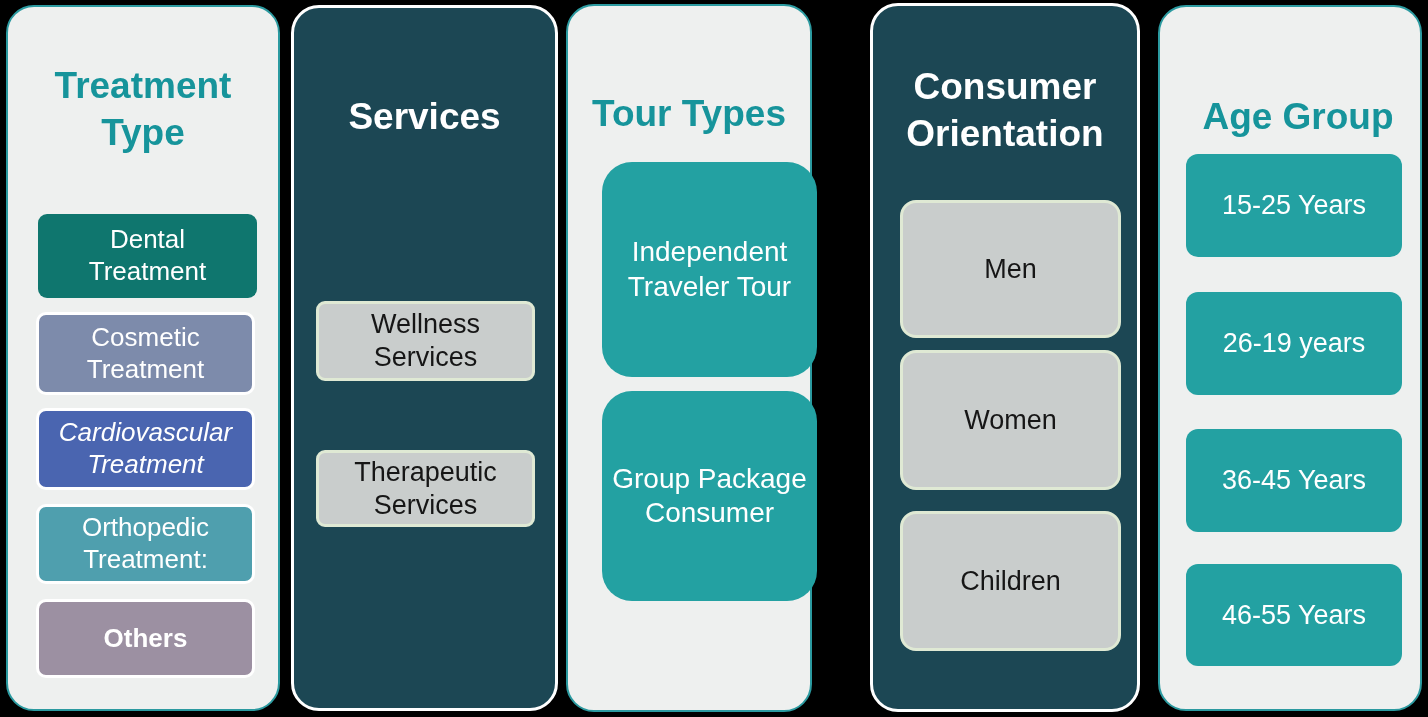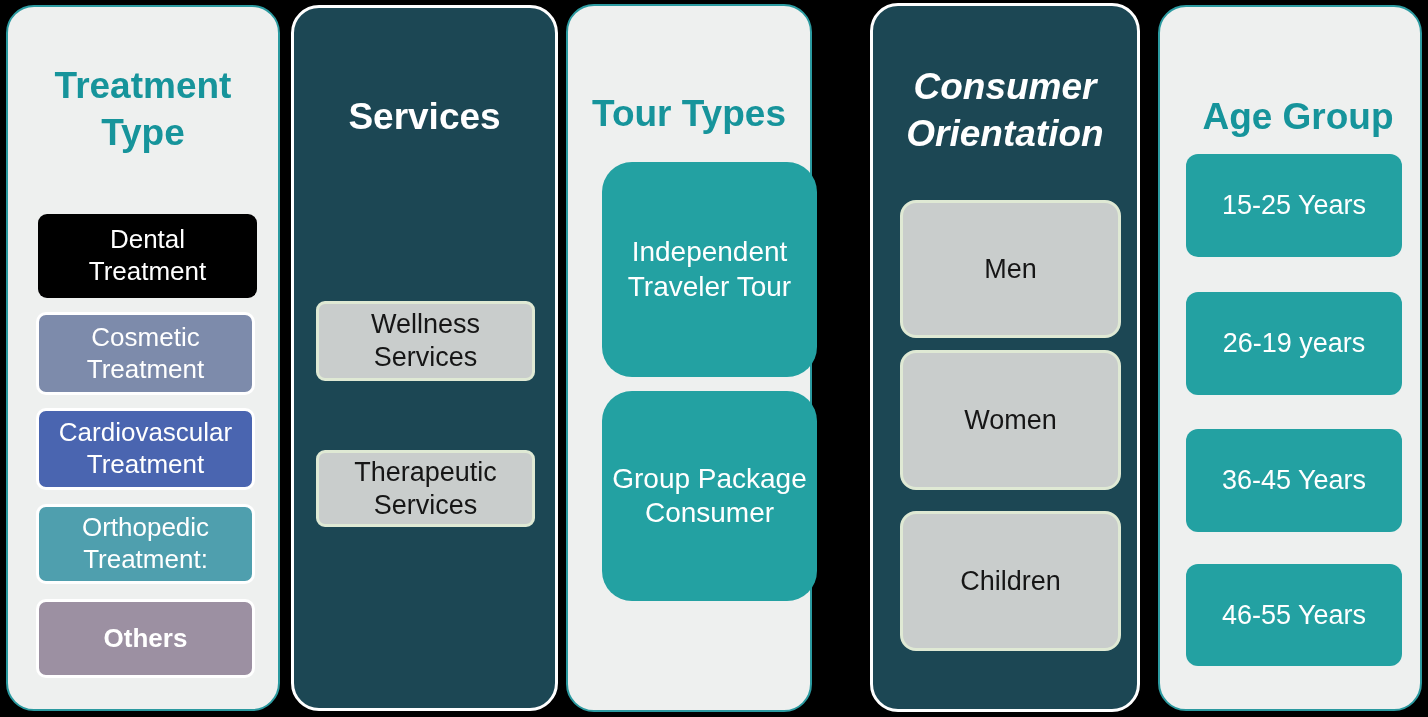--- a/index.html
+++ b/index.html
@@ -63,41 +63,41 @@
   .box.age-round { border: none; border-radius: 12px; font-size: 27px; }
   .box.bold { font-weight: 700; }
 </style>
 </head>
 <body>
 
 <div class="canvas">
 
   <section class="panel light" style="left:6px; top:5px; width:274px; height:706px;">
     <div class="panel-title teal" style="top:55px; padding:0 30px; box-sizing:border-box;">Treatment Type</div>
-    <div class="box white-text no-border" style="left: 30px; top: 207px; width: 219px; height: 84px; background-color: #000000;">Dental Treatment</div>
+    <div class="box white-text no-border" style="left: 30px; top: 207px; width: 219px; height: 84px; background-color: #0f766e;">Dental Treatment</div>
     <div class="box white-text white-border" style="left: 28px; top: 305px; width: 219px; height: 83px; background-color: rgb(125, 139, 171);">Cosmetic Treatment</div>
-    <div class="box white-text white-border" style="left: 28px; top: 401px; width: 219px; height: 82px; background-color: rgb(74, 101, 176);">Cardiovascular Treatment</div>
+    <div class="box white-text white-border" style="left: 28px; top: 401px; width: 219px; height: 82px; background-color: rgb(74, 101, 176); font-style: italic;">Cardiovascular Treatment</div>
     <div class="box white-text white-border" style="left: 28px; top: 497px; width: 219px; height: 80px; background-color: rgb(79, 159, 174);">Orthopedic Treatment:</div>
     <div class="box white-text white-border bold" style="left: 28px; top: 592px; width: 219px; height: 79px; background-color: rgb(156, 144, 162);">Others</div>
   </section>
 
   <section class="panel dark" style="left:291px; top:5px; width:267px; height:706px;">
     <div class="panel-title white" style="top:85px;">Services</div>
     <div class="box dark-text sage-border" style="left: 22px; top: 293px; width: 219px; height: 80px; font-size: 27px; background-color: rgb(201, 205, 204);">Wellness Services</div>
     <div class="box dark-text sage-border" style="left: 22px; top: 442px; width: 219px; height: 77px; font-size: 27px; background-color: rgb(201, 205, 204);">Therapeutic Services</div>
   </section>
 
   <section class="panel light" style="left:566px; top:4px; width:246px; height:708px;">
     <div class="panel-title teal" style="top:84px;">Tour Types</div>
     <div class="box white-text big-round" style="left: 34px; top: 156px; width: 215px; height: 215px; background-color: rgb(35, 161, 162);">Independent Traveler Tour</div>
     <div class="box white-text big-round" style="left: 34px; top: 385px; width: 215px; height: 210px; background-color: rgb(35, 161, 162);">Group Package Consumer</div>
   </section>
 
   <section class="panel dark" style="left:870px; top:3px; width:270px; height:709px;">
-    <div class="panel-title white" style="top:57px; padding:0 28px; box-sizing:border-box;font-style:italic;">Consumer Orientation</div>
+    <div class="panel-title white" style="top:57px; padding:0 28px; box-sizing:border-box;">Consumer Orientation</div>
     <div class="box dark-text sage-border mid-round" style="left: 27px; top: 194px; width: 221px; height: 138px; background-color: rgb(201, 205, 204);">Men</div>
     <div class="box dark-text sage-border mid-round" style="left: 27px; top: 344px; width: 221px; height: 140px; background-color: rgb(201, 205, 204);">Women</div>
     <div class="box dark-text sage-border mid-round" style="left: 27px; top: 505px; width: 221px; height: 140px; background-color: rgb(201, 205, 204);">Children</div>
   </section>
 
   <section class="panel light" style="left:1158px; top:5px; width:264px; height:706px;">
     <div class="panel-title teal" style="top:86px;margin-left:8px;">Age Group</div>
     <div class="box white-text age-round" style="left: 26px; top: 147px; width: 216px; height: 103px; background-color: rgb(35, 161, 162);">15-25 Years</div>
     <div class="box white-text age-round" style="left: 26px; top: 285px; width: 216px; height: 103px; background-color: rgb(35, 161, 162);">26-19 years</div>
     <div class="box white-text age-round" style="left: 26px; top: 422px; width: 216px; height: 103px; background-color: rgb(35, 161, 162);">36-45 Years</div>

